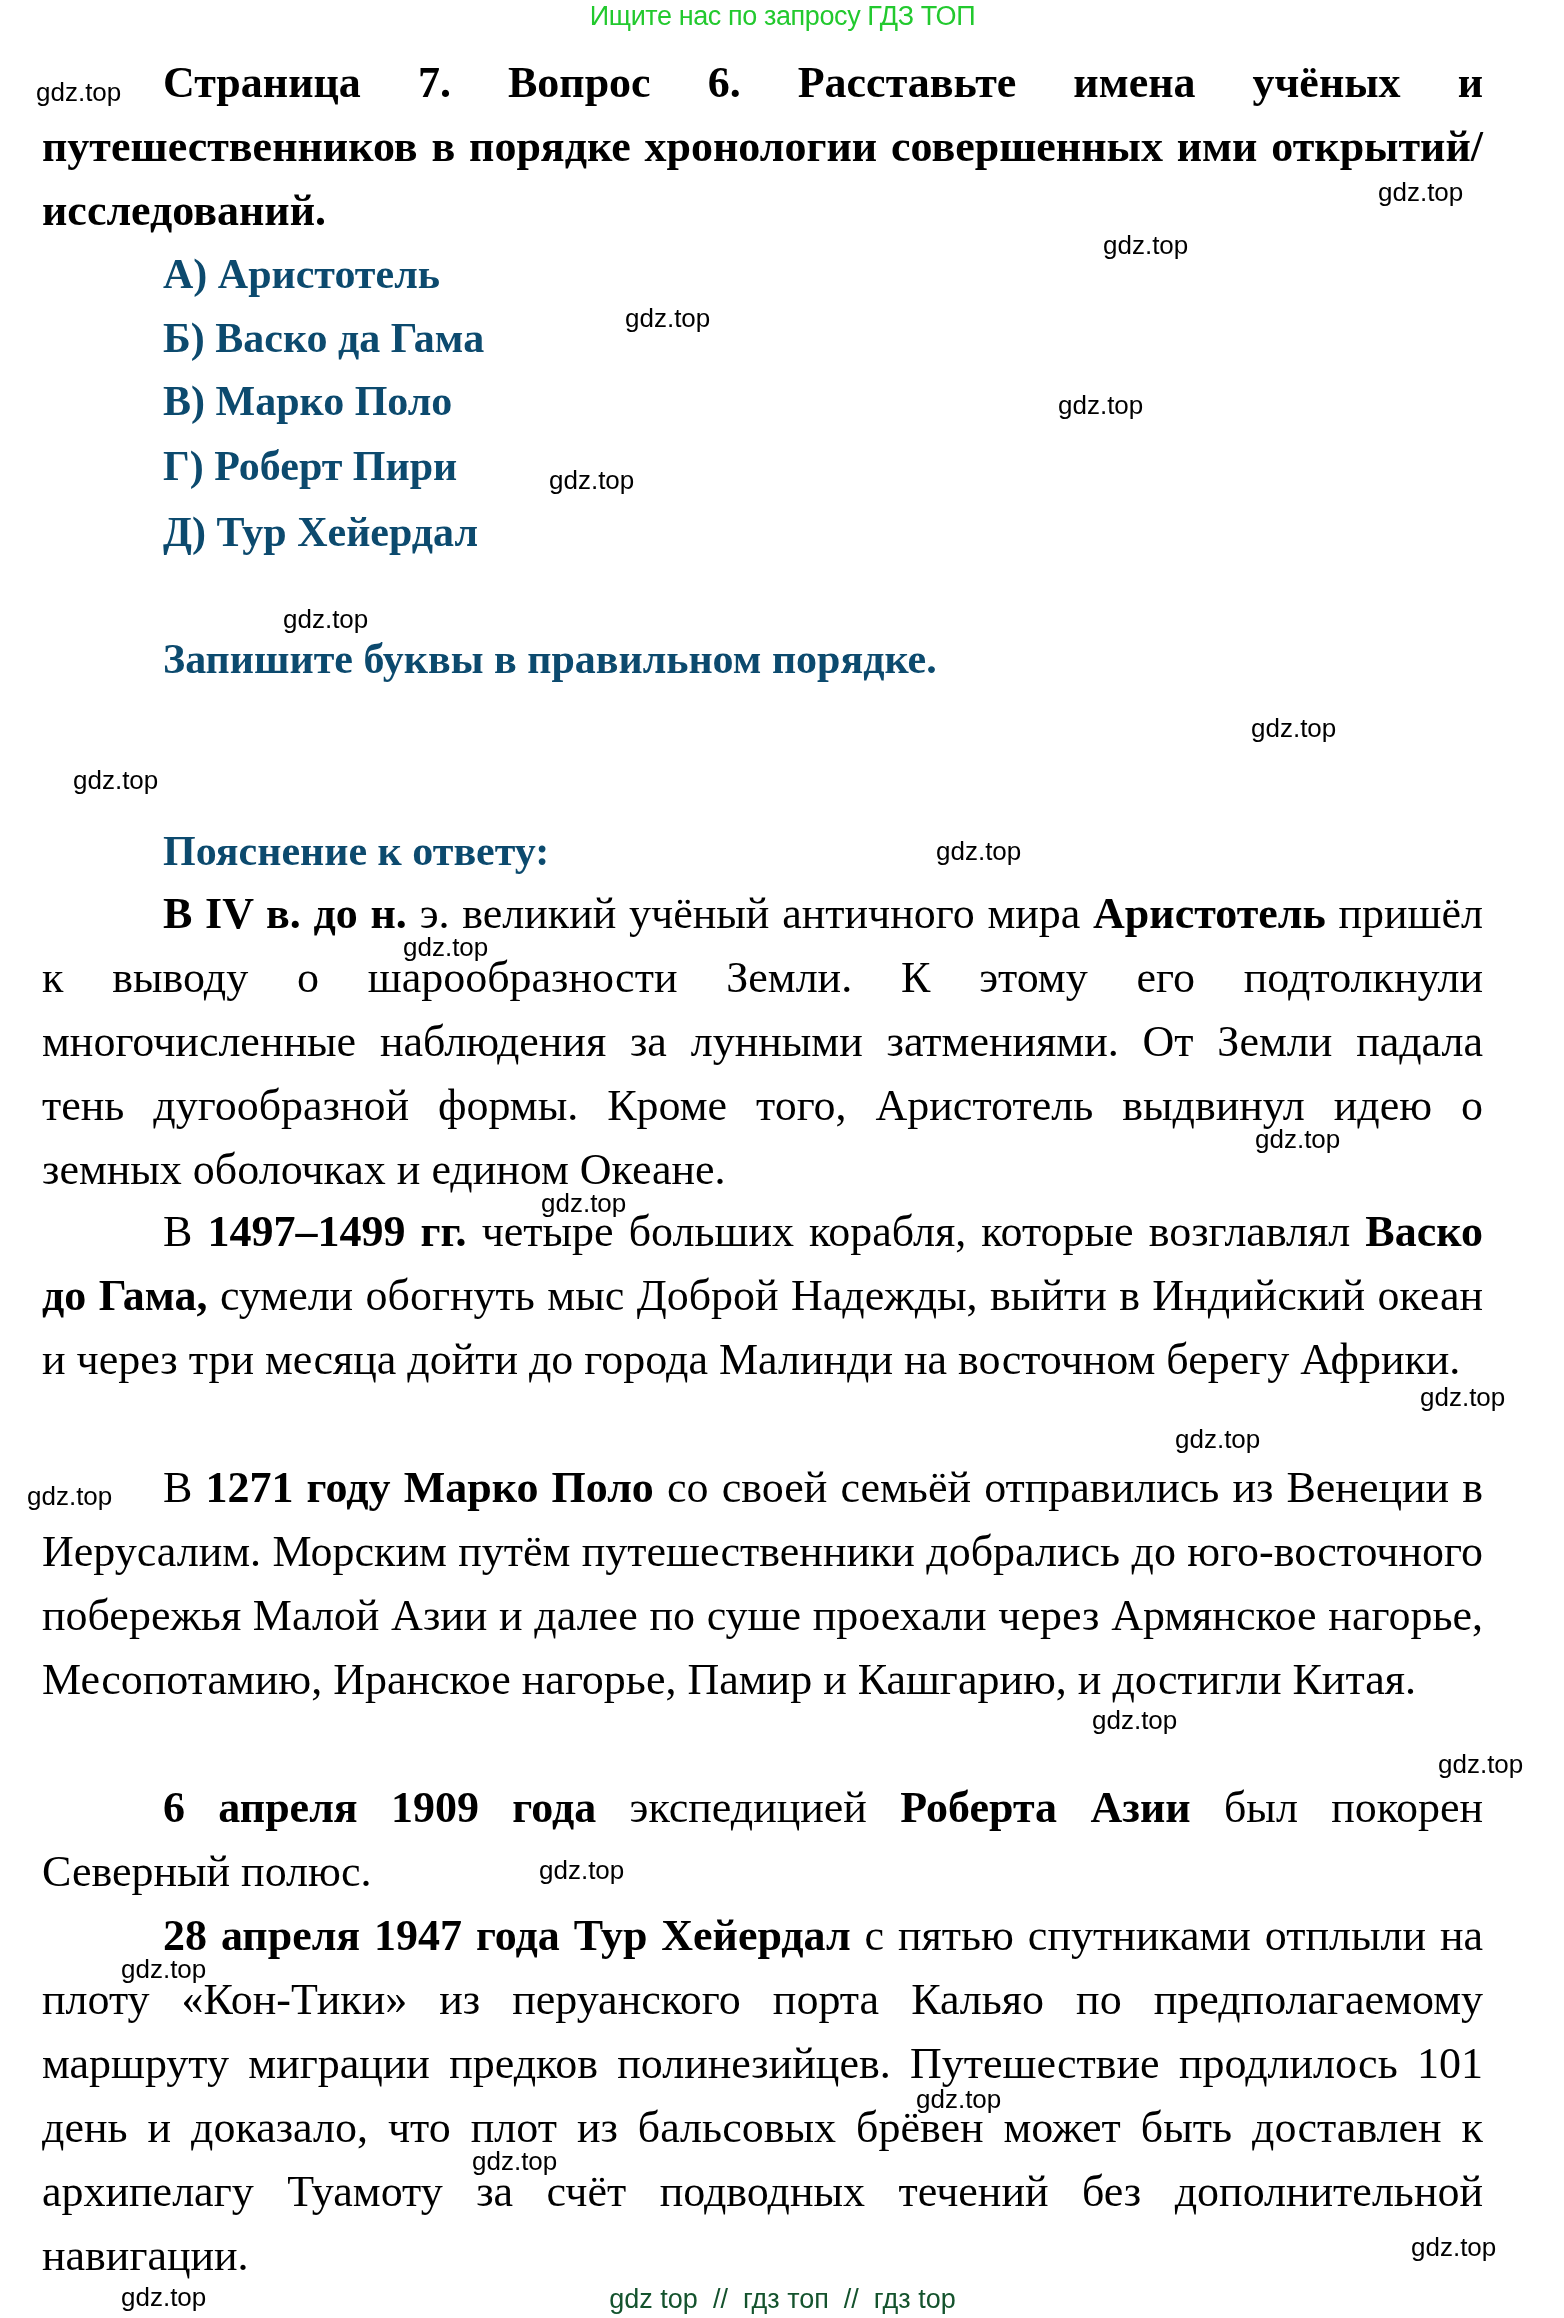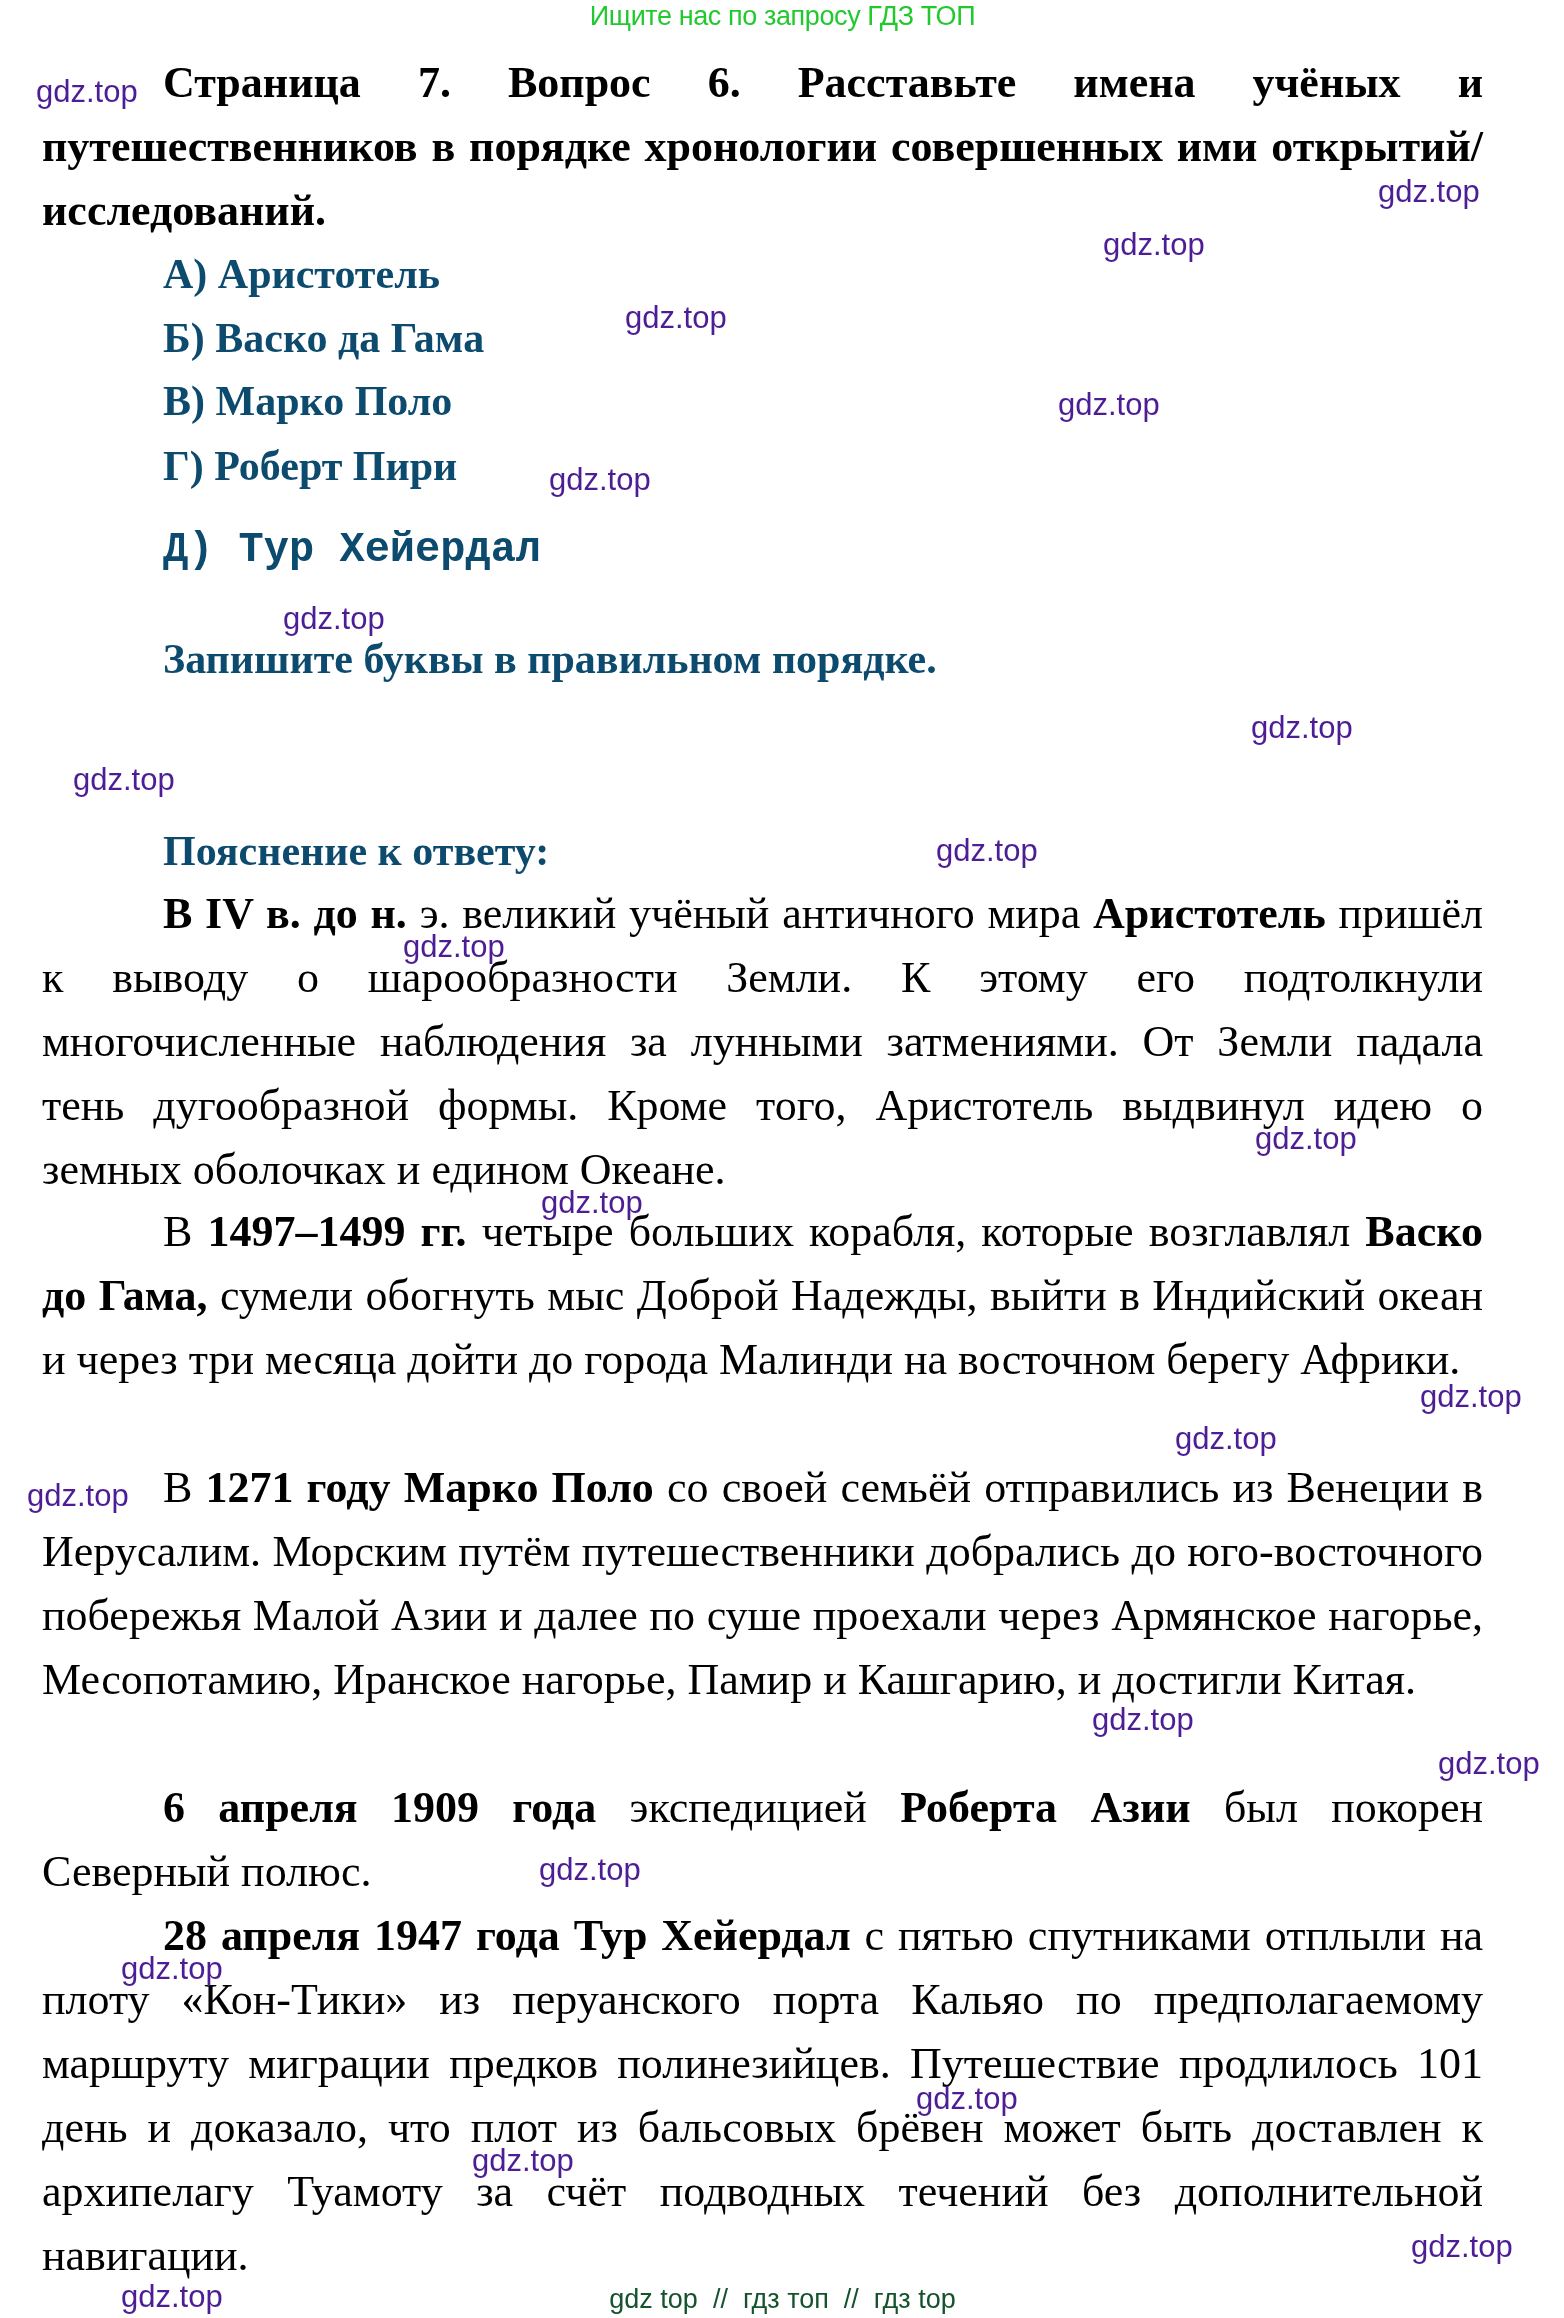--- a/index.html
+++ b/index.html
@@ -20,39 +20,39 @@
     position: absolute; left: 42px; width: 1441px;
     font-family: "Liberation Serif", serif; font-size: 44px; line-height: 64px;
     color: #000;
   }
   .justify { text-align: justify; text-align-last: left; }
   .indent { text-indent: 121px; }
   .bold { font-weight: bold; }
   .item { position: absolute; left: 163px; font-family: "Liberation Serif", serif;
     font-size: 42px; line-height: 64px; font-weight: bold; color: #0c4a6e; white-space: nowrap; }
   .wm {
-    position: absolute; font-family: "Liberation Sans", sans-serif; font-size: 31px;
-    line-height: 28px; color: #4c1d95; white-space: nowrap;
+    position: absolute; font-family: "Liberation Sans", sans-serif; font-size: 26px;
+    line-height: 28px; color: #000000; white-space: nowrap;
   }
   b { font-weight: bold; }
 </style>
 </head>
 <body>
 
 <div class="page">
 
   <div class="header-banner">Ищите нас по запросу ГДЗ ТОП</div>
 
   <div class="block justify bold" style="top:51px; text-indent:121px;">Страница 7. Вопрос 6. Расставьте имена учёных и путешественников в порядке хронологии совершенных ими открытий/исследований.</div>
 
   <div class="item" style="top:242px;">А) Аристотель</div>
   <div class="item" style="top:306px;">Б) Васко да Гама</div>
   <div class="item" style="top:369px;">В) Марко Поло</div>
   <div class="item" style="top:434px;">Г) Роберт Пири</div>
-  <div class="item" style="top:518px;font-family:Liberation Mono, monospace;">Д) Тур Хейердал</div>
+  <div class="item" style="top:500px;">Д) Тур Хейердал</div>
 
   <div class="item" style="top:627px;">Запишите буквы в правильном порядке.</div>
 
   <div class="item" style="top:819px;">Пояснение к ответу:</div>
 
   <div class="block justify indent" style="top:882px;"><b>В IV в. до н.</b><span> э. великий учёный античного мира </span><b>Аристотель</b><span> пришёл к выводу о шарообразности Земли. К этому его подтолкнули многочисленные наблюдения за лунными затмениями. От Земли падала тень дугообразной формы. Кроме того, Аристотель выдвинул идею о земных оболочках и едином Океане.</span></div>
 
   <div class="block justify indent" style="top:1200px;"><span>В </span><b>1497–1499 гг.</b><span> четыре больших корабля, которые возглавлял </span><b>Васко до Гама,</b><span> сумели обогнуть мыс Доброй Надежды, выйти в Индийский океан и через три месяца дойти до города Малинди на восточном берегу Африки.</span></div>
 
   <div class="block justify indent" style="top:1456px;"><span>В </span><b>1271 году Марко Поло</b><span> со своей семьёй отправились из Венеции в Иерусалим. Морским путём путешественники добрались до юго-восточного побережья Малой Азии и далее по суше проехали через Армянское нагорье, Месопотамию, Иранское нагорье, Памир и Кашгарию, и достигли Китая.</span></div>

